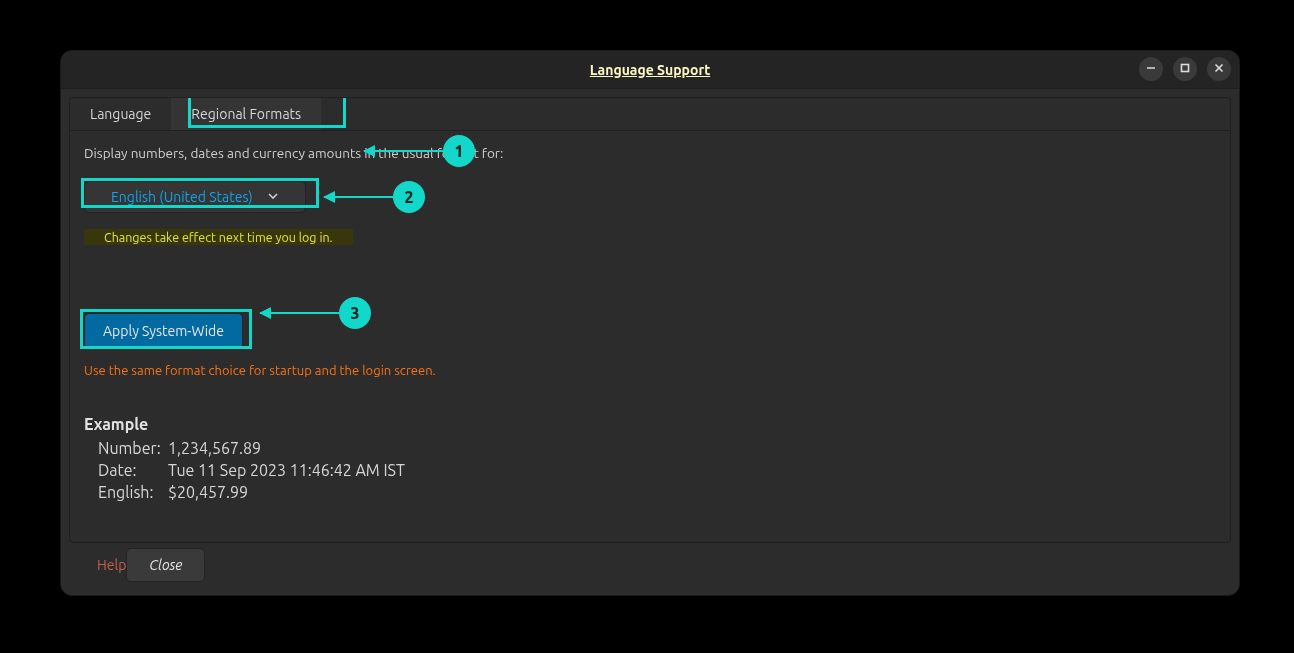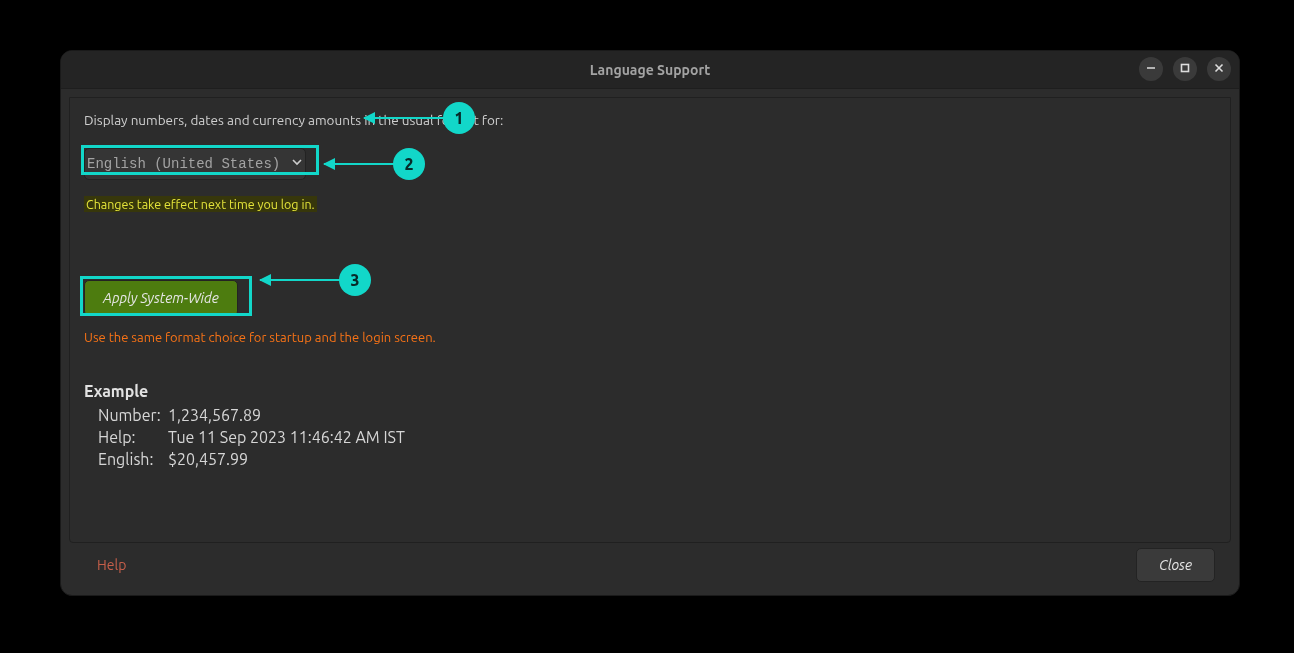--- a/index.html
+++ b/index.html
@@ -30,21 +30,22 @@
     background: #242424;
     display: flex;
     align-items: center;
     justify-content: center;
     position: relative;
     border-bottom: 1px solid #1e1e1e;
   }
   .titlebar .title {
     font-weight: 700;
     font-size: 14px;
-    color: #a3a3a3;
+    color: #fef9c3;
+    text-decoration: underline;
   }
   .winbtns {
     position: absolute;
     right: 8px;
     top: 6px;
     display: flex;
     gap: 10px;
   }
   .winbtn {
     width: 24px; height: 24px;
@@ -96,66 +97,64 @@
   .select-row { margin-bottom: 14px; }
   .select {
     display: inline-flex;
     align-items: center;
     justify-content: space-between;
     width: 222px;
     height: 32px;
     background: #353535;
     border: 1px solid #232323;
     border-radius: 5px;
-    padding: 0 2px;
-    font-size: 14px;
-    color: #a3a3a3;
-    cursor: pointer;
-    font-family: Liberation Mono, monospace;
+    padding: 0 26px;
+    font-size: 14px;
+    color: #0ea5e9;
+    cursor: pointer;
   }
   .select .chev { margin-left: 8px; }
   .select .chev svg { width: 12px; height: 12px; stroke: #ccc; fill: none; stroke-width: 1.6; }
   .warn {
     display: inline-block;
     background: #37370b;
     color: #e4e43a;
     font-size: 12.5px;
-    padding: 1px 2px;
+    padding: 1px 20px;
     margin-bottom: 40px;
   }
   .apply-btn {
     display: inline-flex;
     align-items: center;
     justify-content: center;
     height: 36px;
     padding: 0 18px;
-    background: #4d7c0f;
+    background: #0369a1;
     border: 1px solid #232323;
     border-radius: 5px;
     font-size: 14px;
     color: #e6e6e6;
     cursor: pointer;
     margin-bottom: 14px;
-    font-style: italic;
   }
   .apply-desc {
     font-size: 13px;
     color: #f97316;
     margin-bottom: 38px;
   }
   .example-block { font-size: 16px; }
   .example-title { font-weight: 700; margin-bottom: 4px; color: #e2e2e2; }
   .ex-row { display: flex; padding: 2px 0 2px 14px; }
   .ex-label { width: 70px; color: #d6d6d6; }
   .ex-val { color: #d6d6d6; }
   .footer {
     height: 52px;
     display: flex;
     align-items: center;
-    justify-content: space-between;
+    justify-content: flex-start;
     padding: 0 16px 8px 28px;
   }
   .help-link {
     color: #c65f4a;
     font-size: 14px;
     cursor: pointer;
   }
   .close-btn {
     height: 34px;
     padding: 0 22px;
@@ -232,20 +231,25 @@
         <span><svg viewBox="0 0 10 10">
               <line x1="1.5" y1="1.5" x2="8.5" y2="8.5"></line>
               <line x1="8.5" y1="1.5" x2="1.5" y2="8.5"></line>
             </svg></span>
       </div>
     </div>
   </div>
 
   <div class="content-outer">
 
+    <div class="tabbar" style="position:relative;">
+      <div class="tab">Language</div>
+      <div class="tab active">Regional Formats</div>
+      <div class="hl hl-tab"></div>
+    </div>
 
     <div class="content-panel">
 
       <div class="callout co1">
         <div class="arrow"></div>
         <div class="badge">1</div>
       </div>
 
       <div class="desc">Display numbers, dates and currency amounts in the usual format for:</div>
 
@@ -284,21 +288,21 @@
 
       <div class="apply-desc">Use the same format choice for startup and the login screen.</div>
 
       <div class="example-block">
         <div class="example-title">Example</div>
         <div class="ex-row">
           <span class="ex-label">Number:</span>
           <span class="ex-val">1,234,567.89</span>
         </div>
         <div class="ex-row">
-          <span class="ex-label">Help:</span>
+          <span class="ex-label">Date:</span>
           <span class="ex-val">Tue 11 Sep 2023 11:46:42 AM IST</span>
         </div>
         <div class="ex-row">
           <span class="ex-label">English:</span>
           <span class="ex-val">$20,457.99</span>
         </div>
       </div>
 
     </div>
 

